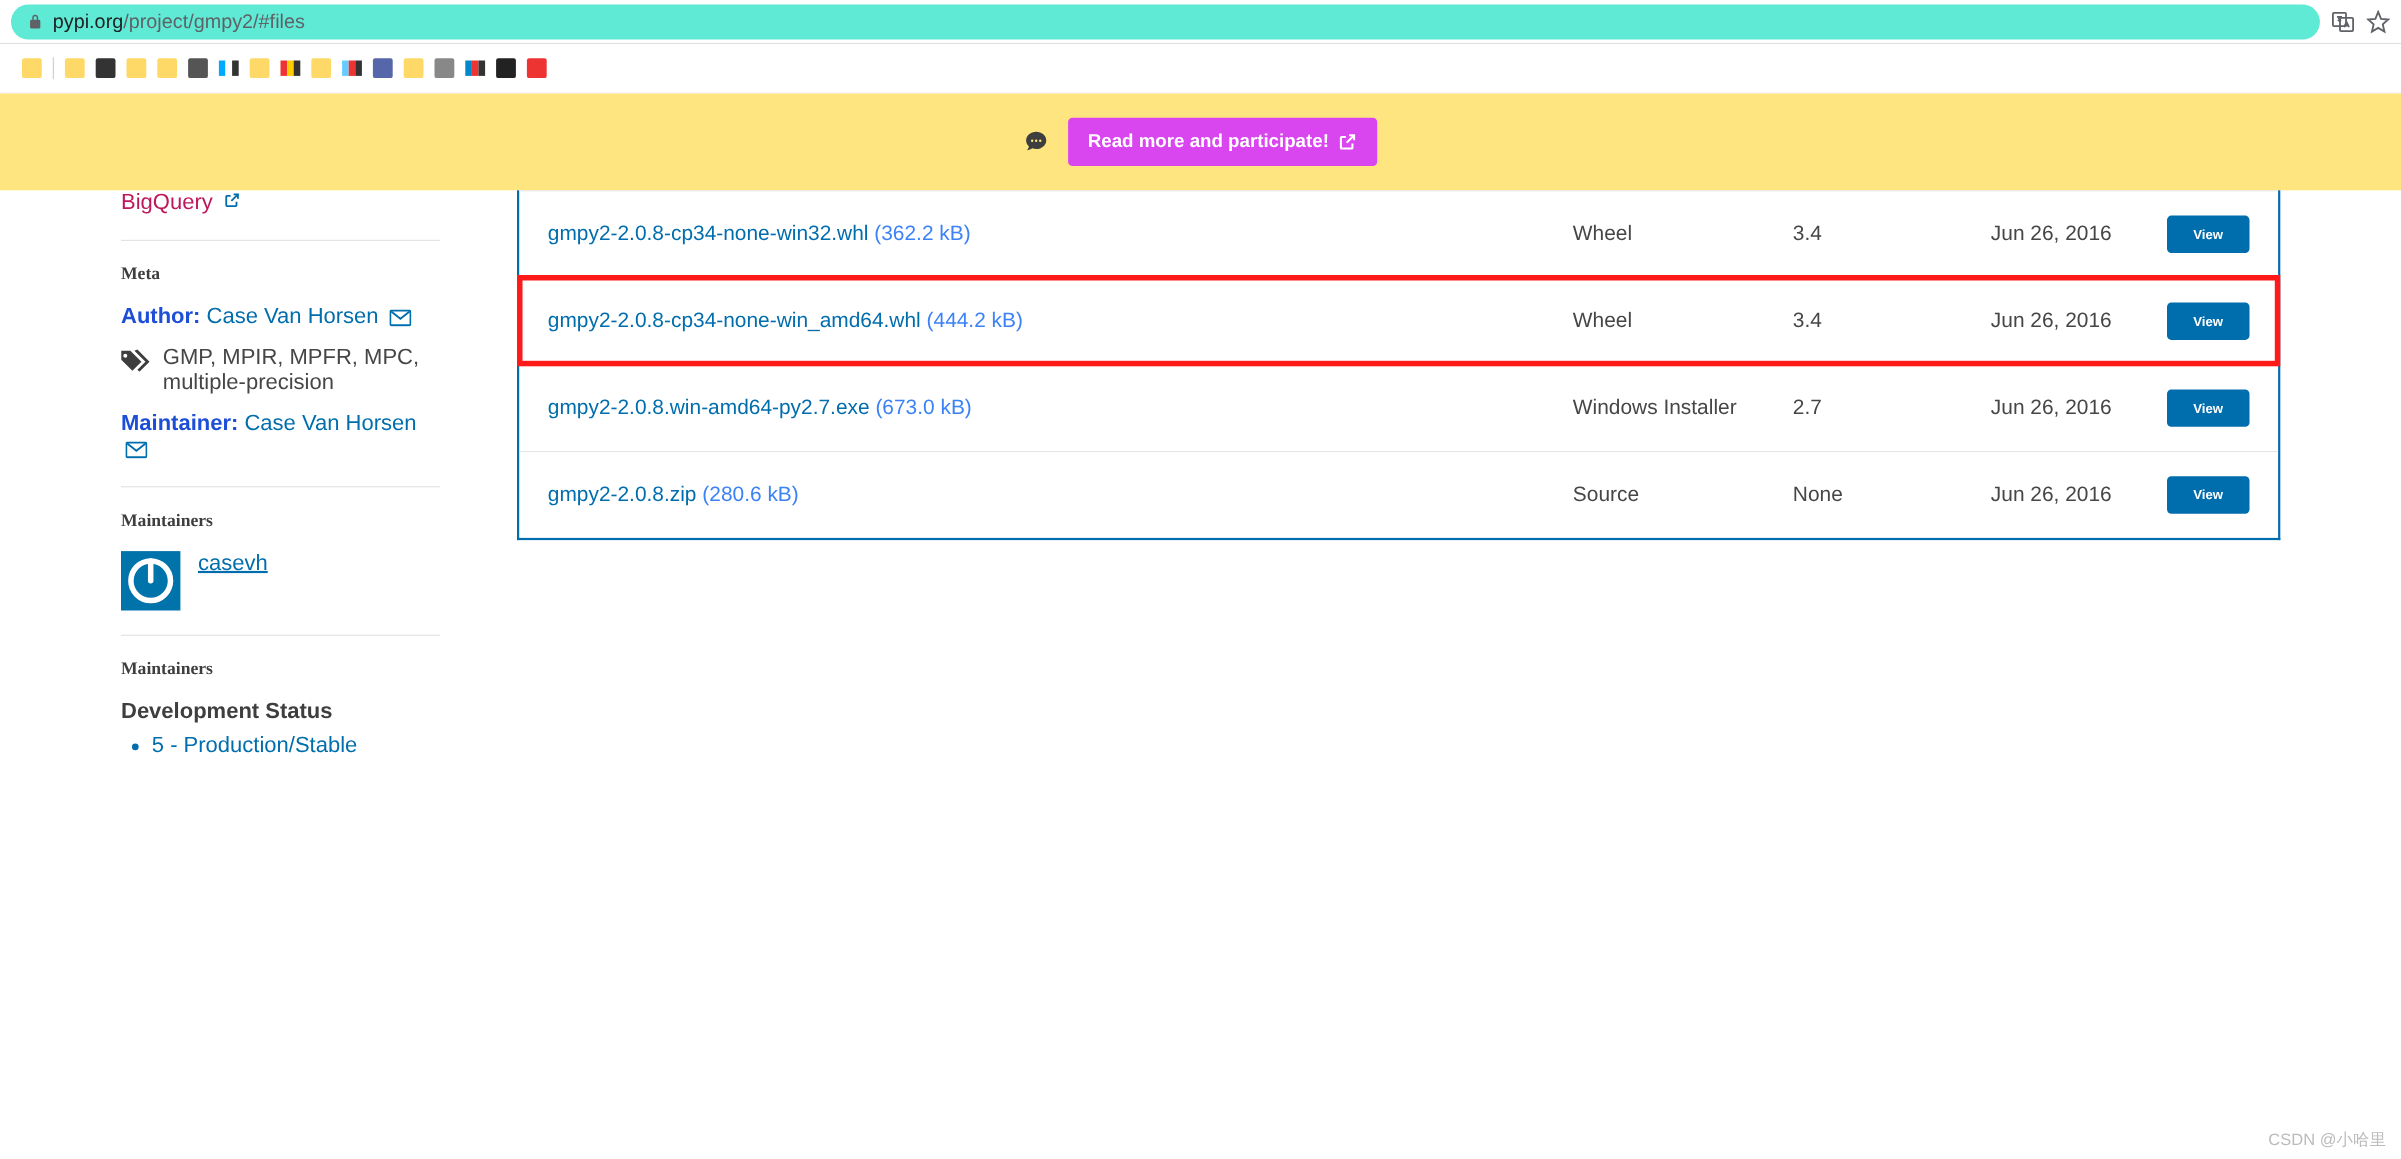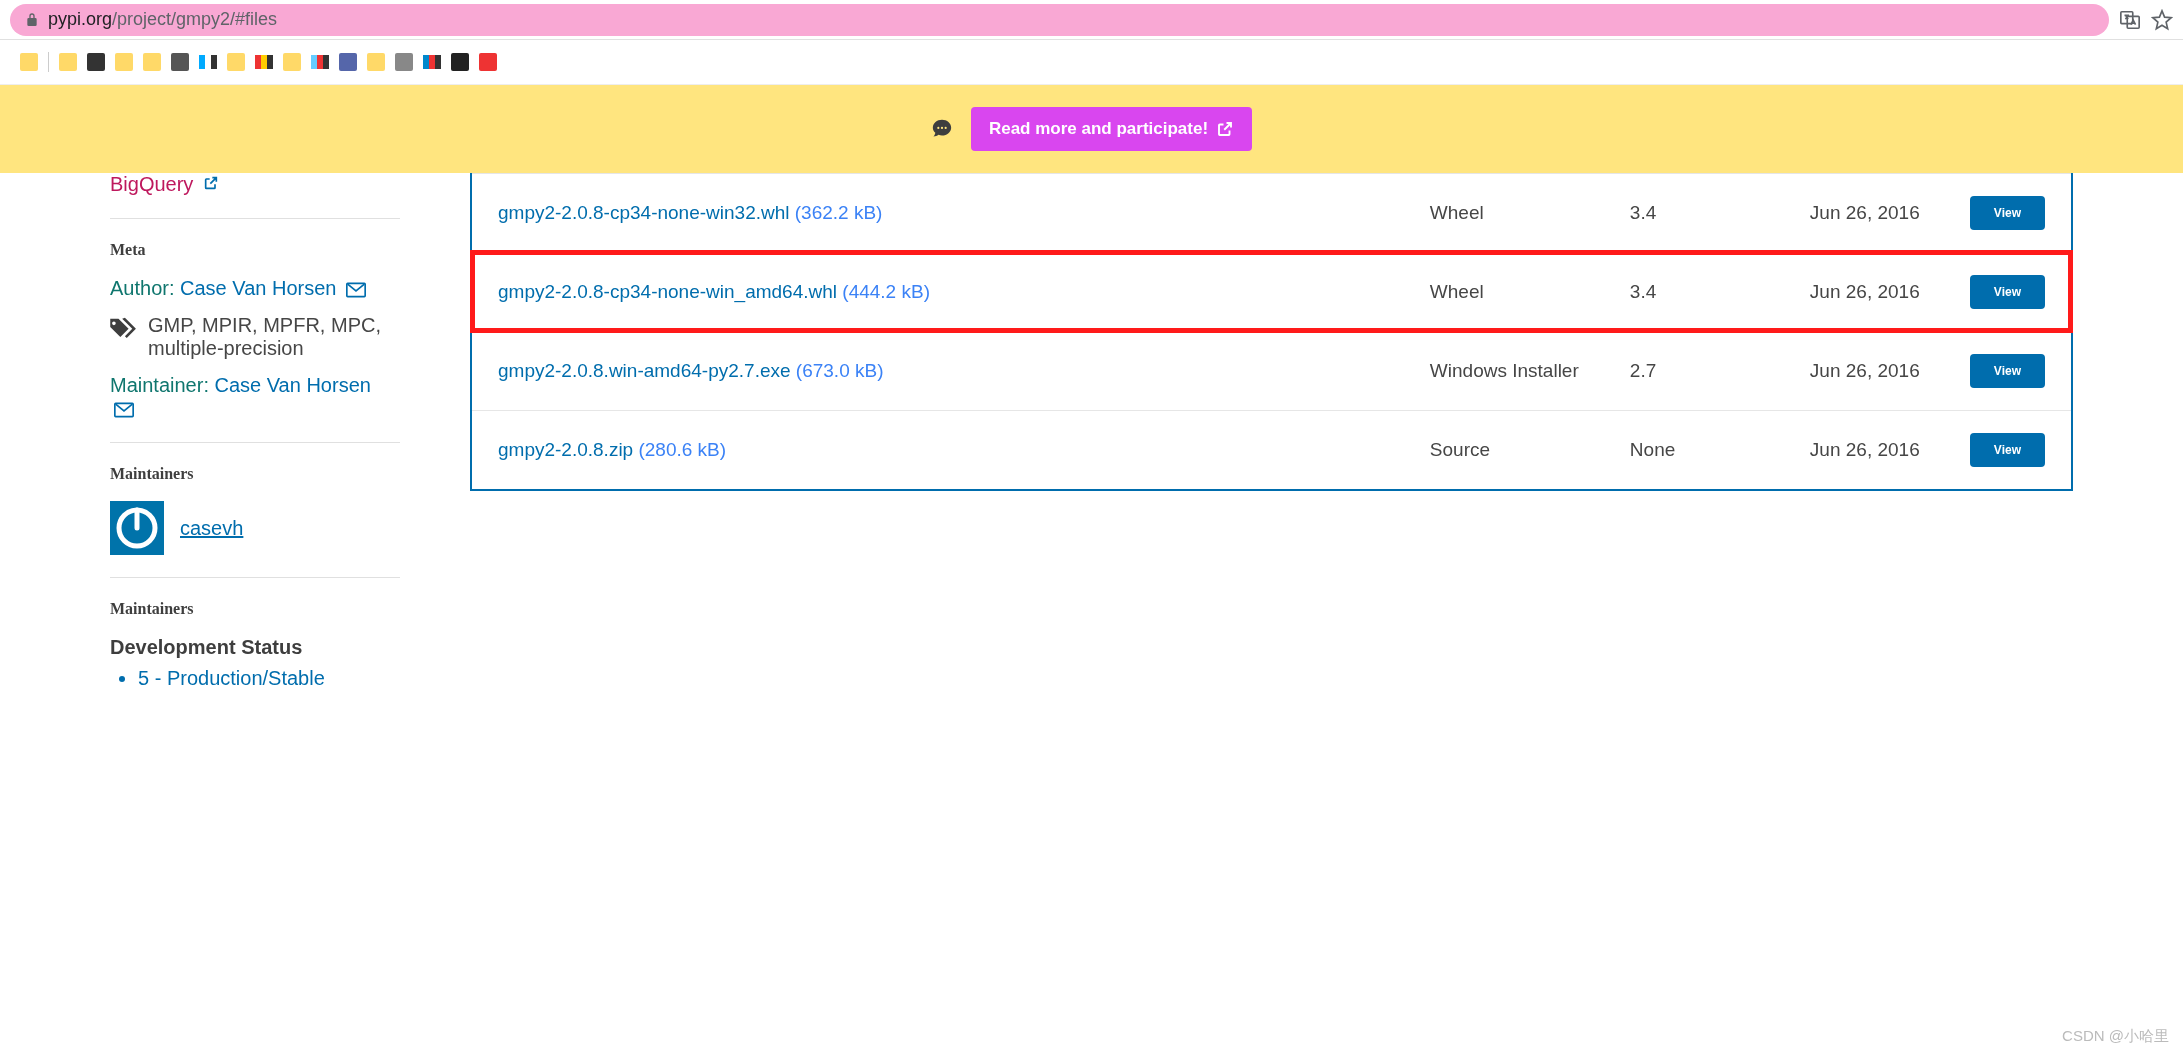--- a/index.html
+++ b/index.html
@@ -1,19 +1,19 @@
 <!DOCTYPE html>
 <html><head>
   <meta charset="utf-8">
   <style>
     * { box-sizing: border-box; margin: 0; padding: 0; }
     body { font-family: -apple-system, BlinkMacSystemFont, "Segoe UI", Helvetica, Arial, sans-serif; background: #fff; color: #333; }
 
     .browser-chrome { display: flex; align-items: center; height: 40px; padding: 4px 10px; border-bottom: 1px solid #e0e0e0; gap: 10px; }
-    .addr-bar { display: flex; align-items: center; flex: 1; background: #f9a8d4; border-radius: 20px; height: 32px; padding: 0 14px; gap: 8px; color: #5f6368; font-size: 18px; }
+    .addr-bar { display: flex; align-items: center; flex: 1; background: #5eead4; border-radius: 20px; height: 32px; padding: 0 14px; gap: 8px; color: #5f6368; font-size: 18px; }
     .addr-lock { width: 16px; height: 16px; }
     .host { color: #202124; }
     .path { color: #5f6368; }
     .chrome-icon { width: 22px; height: 22px; color: #5f6368; flex-shrink: 0; }
 
     .bookmarks-bar { height: 45px; border-bottom: 1px solid #eee; display: flex; align-items: center; padding: 0 20px; gap: 10px; }
     .bm-item { width: 18px; height: 18px; background: #ddd; border-radius: 2px; }
     .bm-item.folder { background: #ffd968; }
     .bm-divider { width: 1px; height: 20px; background: #ccc; }
     .bm-flag { display: flex; gap: 0; }
@@ -26,27 +26,27 @@
     .banner-btn svg { width: 18px; height: 18px; }
 
     .page { display: flex; padding: 0 110px; gap: 70px; }
     .sidebar { width: 290px; flex-shrink: 0; font-size: 20px; color: #464646; }
     .prev-link-partial { color: #be185d; font-size: 20px; }
     .ext-icon { color: #006dad; display: inline-block; vertical-align: baseline; margin-left: 4px; }
 
     .sidebar hr { border: none; border-top: 1px solid #e0e0e0; margin: 22px 0; }
     .sidebar h3 { font-size: 16px; font-weight: 700; color: #3e3e3e; margin-bottom: 18px; font-family: Liberation Serif, serif; }
     .meta-row { margin-bottom: 14px; font-size: 20px; }
-    .meta-label { font-weight: 400; color: #0f766e; }
+    .meta-label { font-weight: 700; color: #1d4ed8; }
     .meta-link { color: #006dad; cursor: pointer; }
     .mail-icon { color: #006dad; display: inline-block; vertical-align: middle; margin-left: 4px; }
     .tags-row { display: flex; align-items: flex-start; gap: 10px; }
     .tag-icon { margin-top: 2px; color: #3e3e3e; flex-shrink: 0; }
 
-    .maintainer { display: flex; align-items: center; gap: 16px; }
+    .maintainer { display: flex; gap: 16px; }
     .avatar { width: 54px; height: 54px; background: #0073aa; display: flex; align-items: center; justify-content: center; }
     .avatar svg { width: 44px; height: 44px; }
     .maintainer-link { color: #006dad; text-decoration: underline; font-size: 20px; }
 
     .classifier-label { font-size: 20px; font-weight: 700; margin-bottom: 8px; color: #3e3e3e; }
     .classifier-list { list-style: disc; padding-left: 28px; }
     .classifier-item { color: #006dad; font-size: 20px; }
 
     .main { flex: 1; }
     .files-box { border: 2px solid #006dad; border-top: none; }

